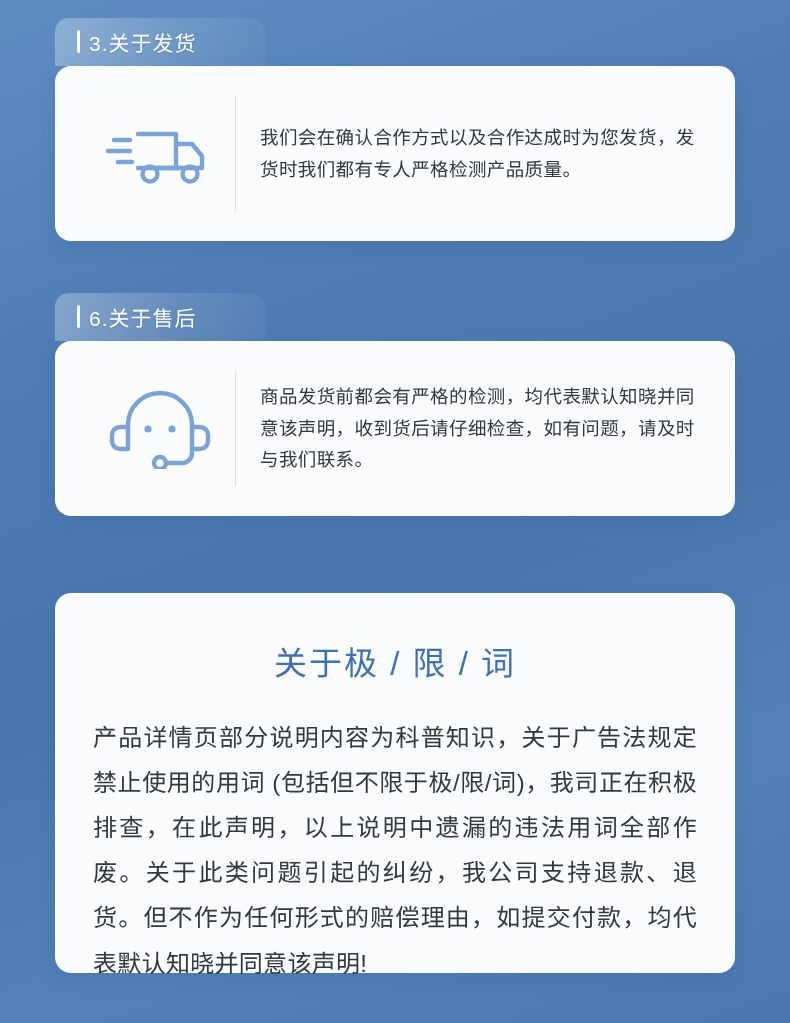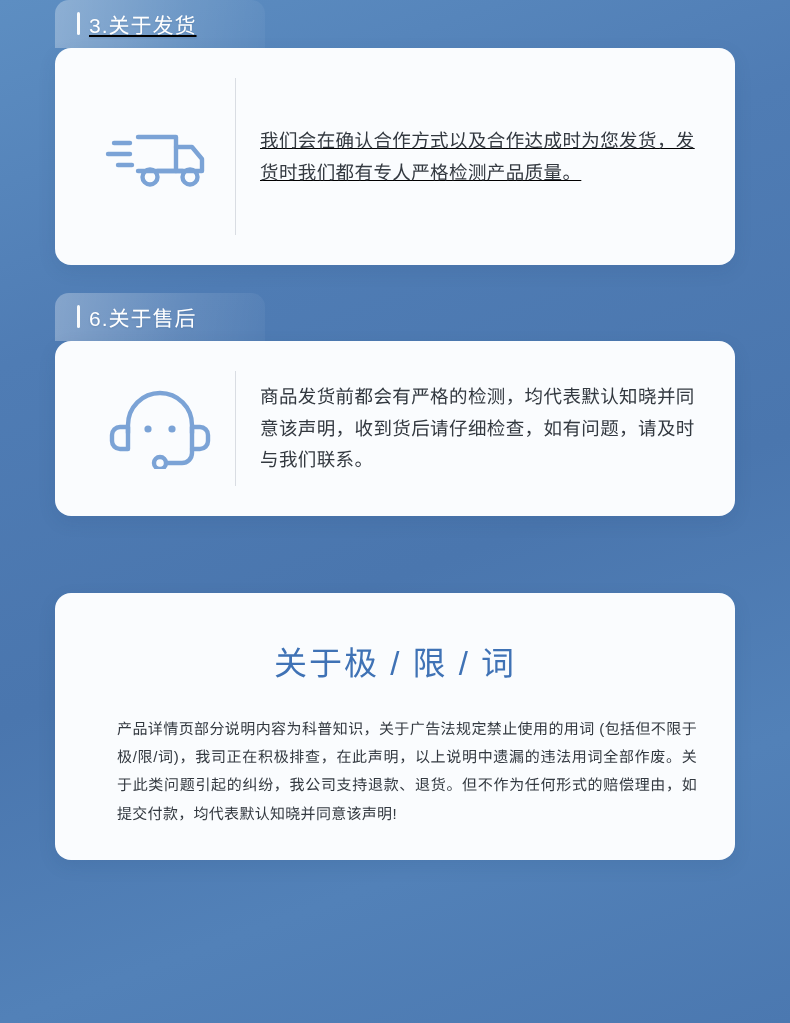--- a/index.html
+++ b/index.html
@@ -84,54 +84,53 @@
   .card-text {
     flex: 1;
     color: #333940;
     font-size: 18.5px;
     line-height: 1.72;
     padding-left: 24px;
     letter-spacing: 0.4px;
   }
 
   
-  #sec-shipping { top: 0; text-decoration: underline; }
-  #sec-shipping .card { height: 217px; }
+  #sec-shipping { top: 18px; }
+  #sec-shipping .card { height: 175px; }
 
   #sec-aftersale { top: 293px; }
   #sec-aftersale .card { height: 175px; }
 
   
   .statement {
     position: absolute;
     left: 55px;
     top: 593px;
     width: 680px;
-    height: 267px;
+    height: 380px;
     background: #fafcfe;
     border-radius: 16px;
     box-shadow: 0 6px 18px rgba(30,60,100,0.10);
     box-sizing: border-box;
     padding: 44px 38px 30px 38px;
   }
   .statement-title {
     text-align: center;
     color: #3f72b5;
     font-size: 33px;
     letter-spacing: 2px;
     font-weight: 500;
     margin-bottom: 30px;
   }
   .statement-body {
     color: #333940;
-    font-size: 15px;
+    font-size: 24px;
     line-height: 1.88;
     letter-spacing: 0.3px;
     text-align: justify;
-    margin-left: 24px;
   }
 </style>
 </head>
 <body>
 
 <div class="page">
 
   <div class="section" id="sec-shipping">
     <div class="tab">
       <span class="bar"></span>

